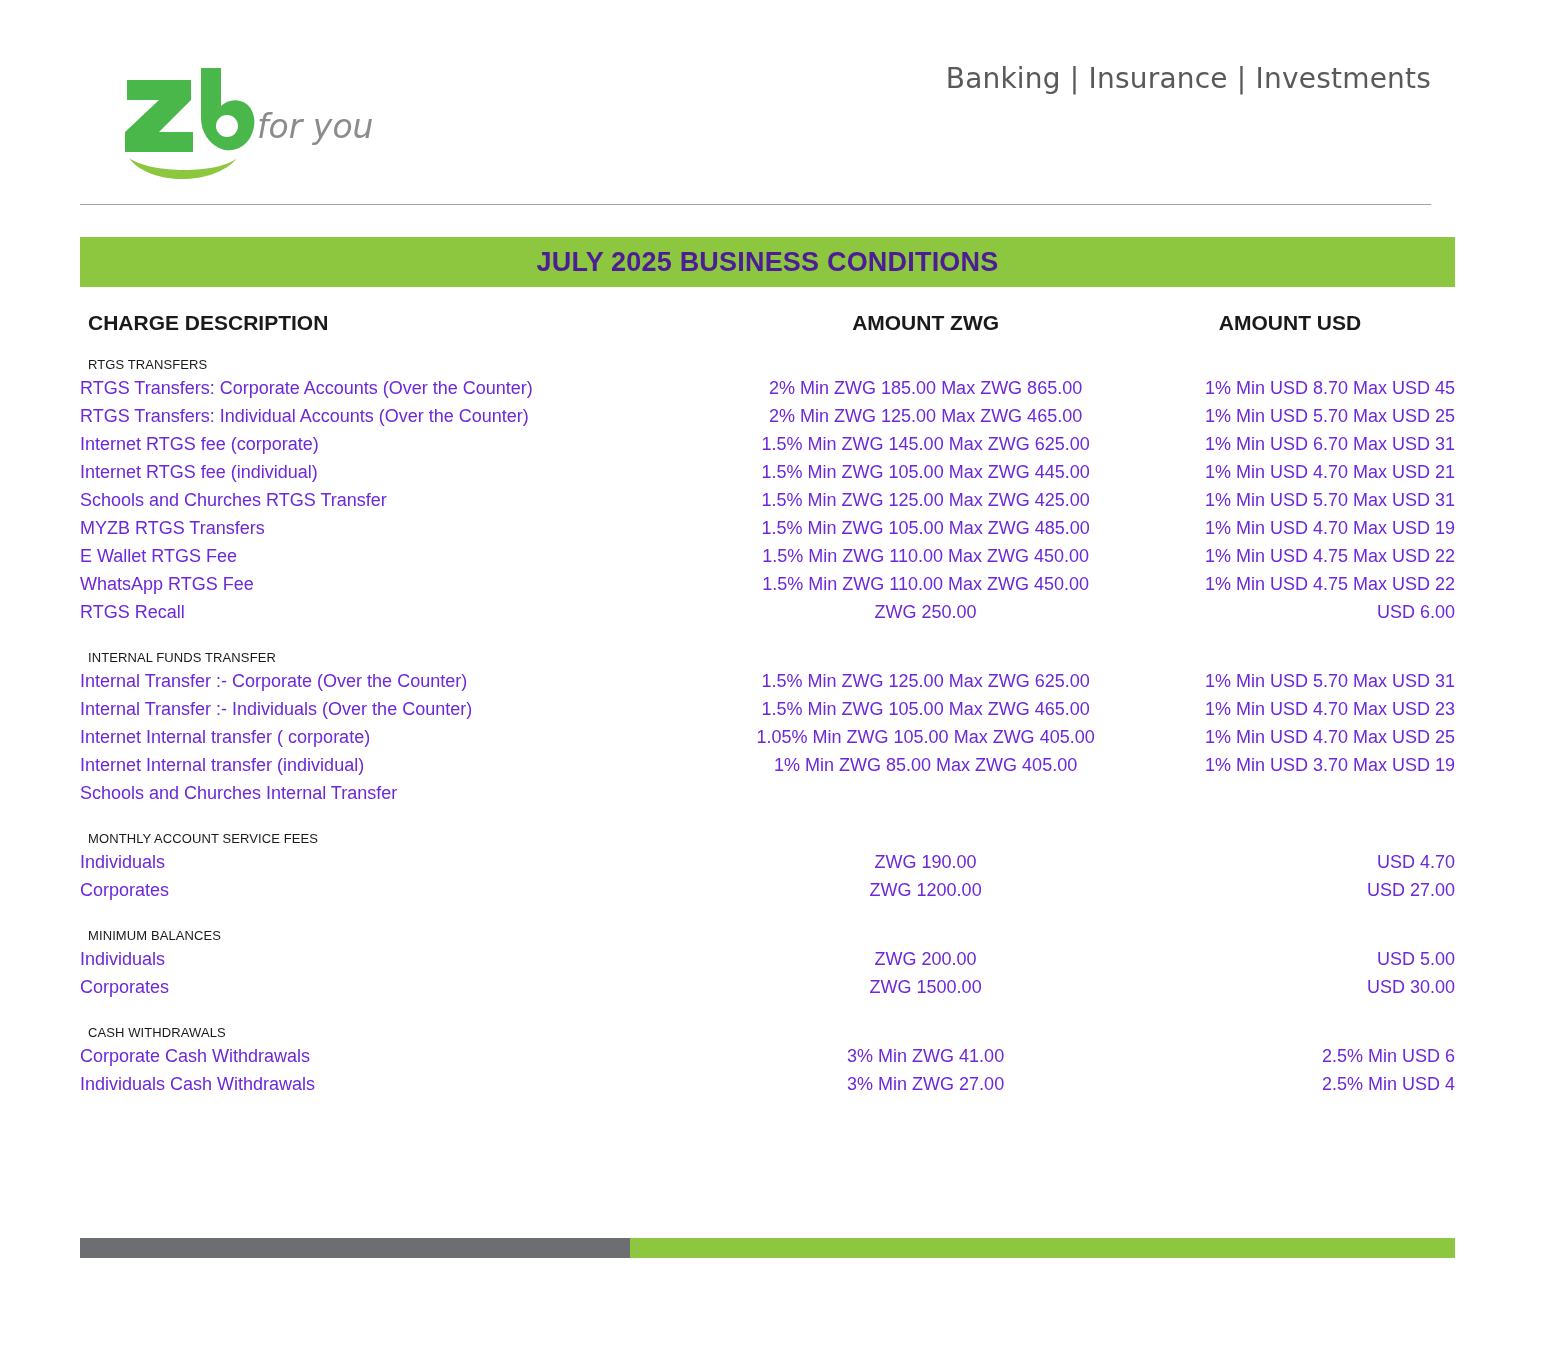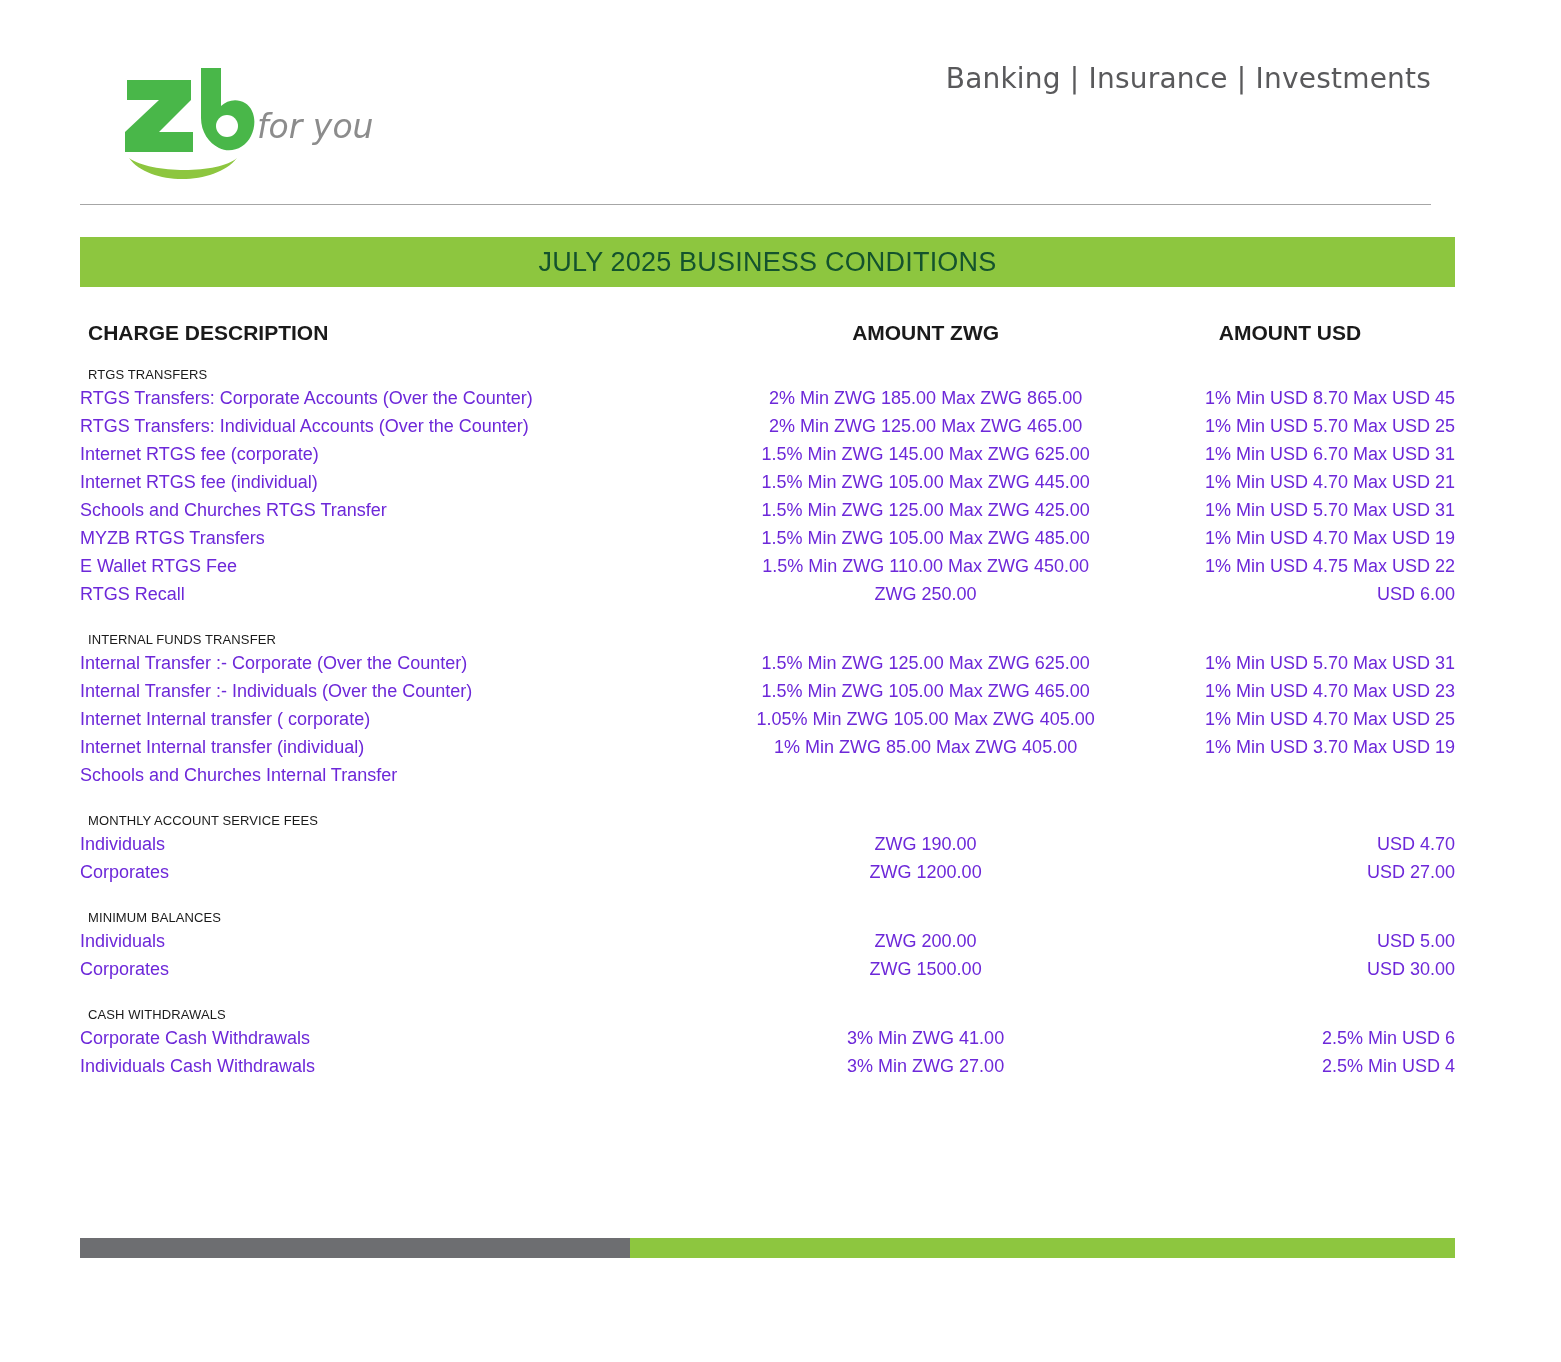--- a/index.html
+++ b/index.html
@@ -68,42 +68,42 @@
   .title-bar {
     margin: 32px 106px 0 80px;
     background: #8dc63f;
     height: 50px;
     display: flex;
     align-items: center;
     justify-content: center;
   }
   .title-bar .title-text {
     font-size: 27px;
-    font-weight: normal;
-    color: #14532d;
+    font-weight: bold;
+    color: #4c1d95;
     letter-spacing: 0.2px;
   }
 
   
   .table-wrap {
     margin: 0 106px 0 80px;
   }
   table.fees {
     width: 100%;
     border-collapse: collapse;
     table-layout: fixed;
   }
   table.fees col.c1 { width: 47%; }
   table.fees col.c2 { width: 29%; }
   table.fees col.c3 { width: 24%; }
 
   th.col-head {
     font-size: 21px;
     font-weight: bold;
-    padding: 34px 0 16px 0;
+    padding: 24px 0 16px 0;
     vertical-align: bottom;
   }
   th.h1 { text-align: left; padding-left: 8px; }
   th.h2 { text-align: center; }
   th.h3 { text-align: center; }
 
   tr.section-row td {
     font-size: 13px;
     font-weight: normal;
     padding: 6px 0 2px 8px;
@@ -207,20 +207,25 @@
             <td class="desc">MYZB RTGS Transfers</td>
             <td class="zwg">1.5% Min ZWG 105.00 Max ZWG 485.00</td>
             <td class="usd">1% Min USD 4.70 Max USD 19</td>
           </tr>
           <tr class="item-row">
             <td class="desc">E Wallet RTGS Fee</td>
             <td class="zwg">1.5% Min ZWG 110.00 Max ZWG 450.00</td>
             <td class="usd">1% Min USD 4.75 Max USD 22</td>
           </tr>
           <tr class="item-row">
+            <td class="desc">WhatsApp RTGS Fee</td>
+            <td class="zwg">1.5% Min ZWG 110.00 Max ZWG 450.00</td>
+            <td class="usd">1% Min USD 4.75 Max USD 22</td>
+          </tr>
+          <tr class="item-row">
             <td class="desc">RTGS Recall</td>
             <td class="zwg">ZWG 250.00</td>
             <td class="usd">USD 6.00</td>
           </tr>
           <tr class="spacer">
             <td colspan="3"></td>
           </tr>
           <tr class="section-row">
             <td colspan="3">INTERNAL FUNDS TRANSFER</td>
           </tr>

